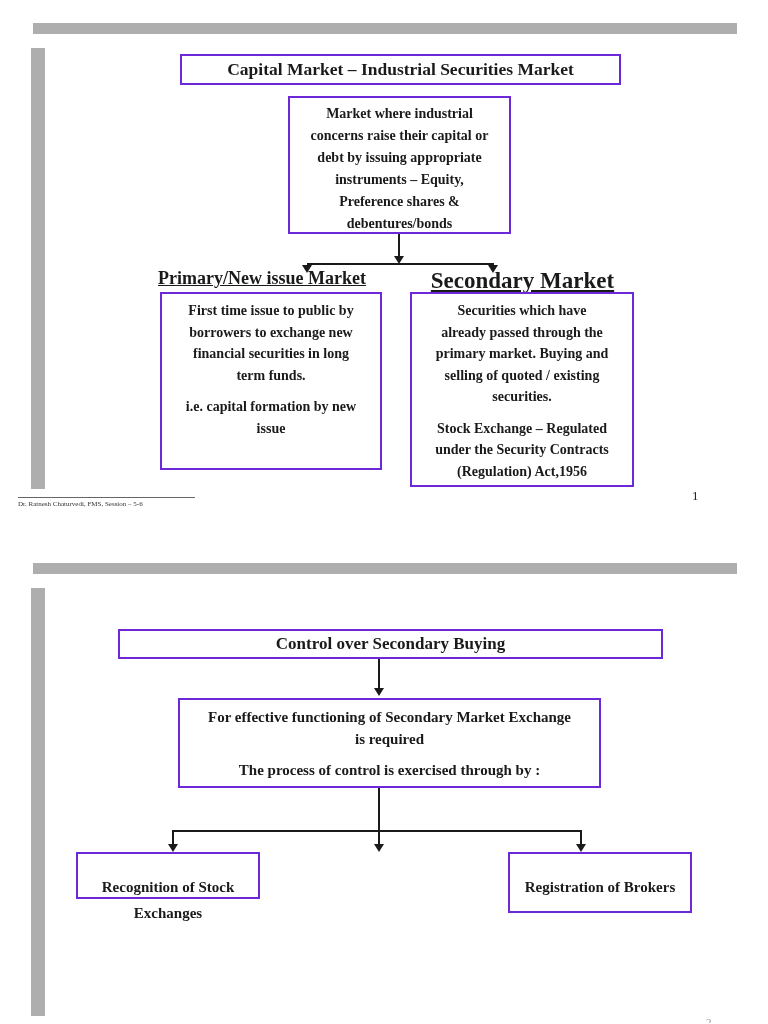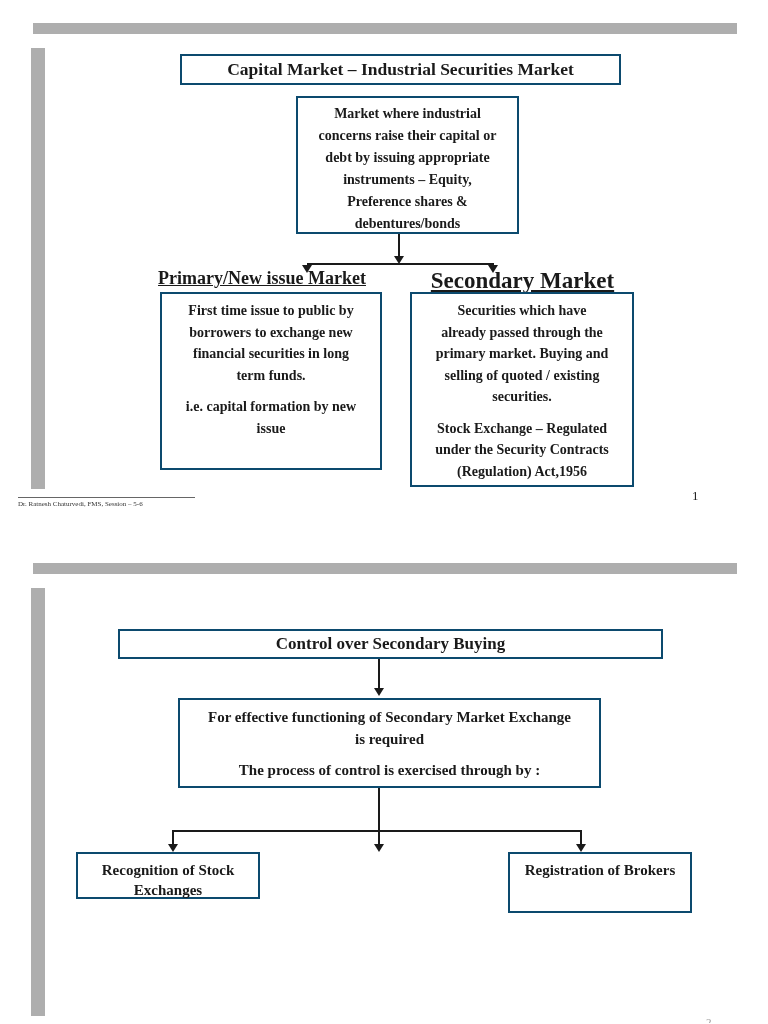--- a/index.html
+++ b/index.html
@@ -9,21 +9,21 @@
     width: 768px;
     height: 1024px;
     background: #ffffff;
     font-family: "Liberation Serif", "DejaVu Serif", serif;
     color: #1a1a1a;
     overflow: hidden;
   }
   .graybar { position: absolute; background: #aeaeae; }
   .obox {
     position: absolute;
-    border: 2px solid #0c4a6e;
+    border: 2px solid #6d28d9;
     background: #ffffff;
     text-align: center;
   }
   .titlebox {
     display: flex;
     align-items: center;
     justify-content: center;
     white-space: nowrap;
     font-weight: bold;
   }
@@ -44,21 +44,21 @@
     width: 0; height: 0;
     border-left: 5px solid transparent;
     border-right: 5px solid transparent;
     border-top: 8px solid #1a1a1a;
   }
   .s1-def   { font-size: 14px; line-height: 22px; padding-top: 5px; }
   .s1-body  { font-size: 14px; line-height: 21.5px; padding: 6px 4px 0 4px; }
   .s1-body .p2 { margin-top: 10px; }
   .s2-body  { font-size: 15px; line-height: 21.5px; padding: 7px 4px 0 4px; }
   .s2-body .p2 { margin-top: 10px; }
-  .branch   { font-size: 15px; line-height: 20px; padding-top: 6px; }
+  .branch   { font-size: 15px; line-height: 26px; padding-top: 20px; }
   .footer-line { position: absolute; height: 1px; background: #666; }
   .footer-text {
     position: absolute;
     font-size: 7px;
     color: #333;
     white-space: nowrap;
   }
   .pagenum { position: absolute; font-size: 13px; color: #222; }
   .pagenum-next {
     position: absolute;
@@ -73,21 +73,21 @@
 
 <div id="page">
 
   <div class="graybar" style="left:33px; top:23px; width:704px; height:11px;"></div>
   <div class="graybar" style="left:31px; top:48px; width:14px; height:441px;"></div>
 
   <div class="obox titlebox" style="left:180px; top:54px; width:441px; height:31px; font-size:17.5px;">
     <span>Capital Market – Industrial Securities Market</span>
   </div>
 
-  <div class="obox s1-def bodytext" style="left:296px; top:96px; width:223px; height:138px;">Market where industrial
+  <div class="obox s1-def bodytext" style="left:288px; top:96px; width:223px; height:138px;">Market where industrial
 concerns raise their capital or
 debt by issuing appropriate
 instruments – Equity,
 Preference shares &amp;
 debentures/bonds</div>
 
   <div class="vline" style="left:398px; top:234px; width:2px; height:23px;"></div>
   <div class="arrow-down" style="left:394px; top:256px;"></div>
   <div class="hline" style="left:307px; top:263px; width:187px; height:2px;"></div>
   <div class="arrow-down" style="left:302px; top:265px;"></div>

